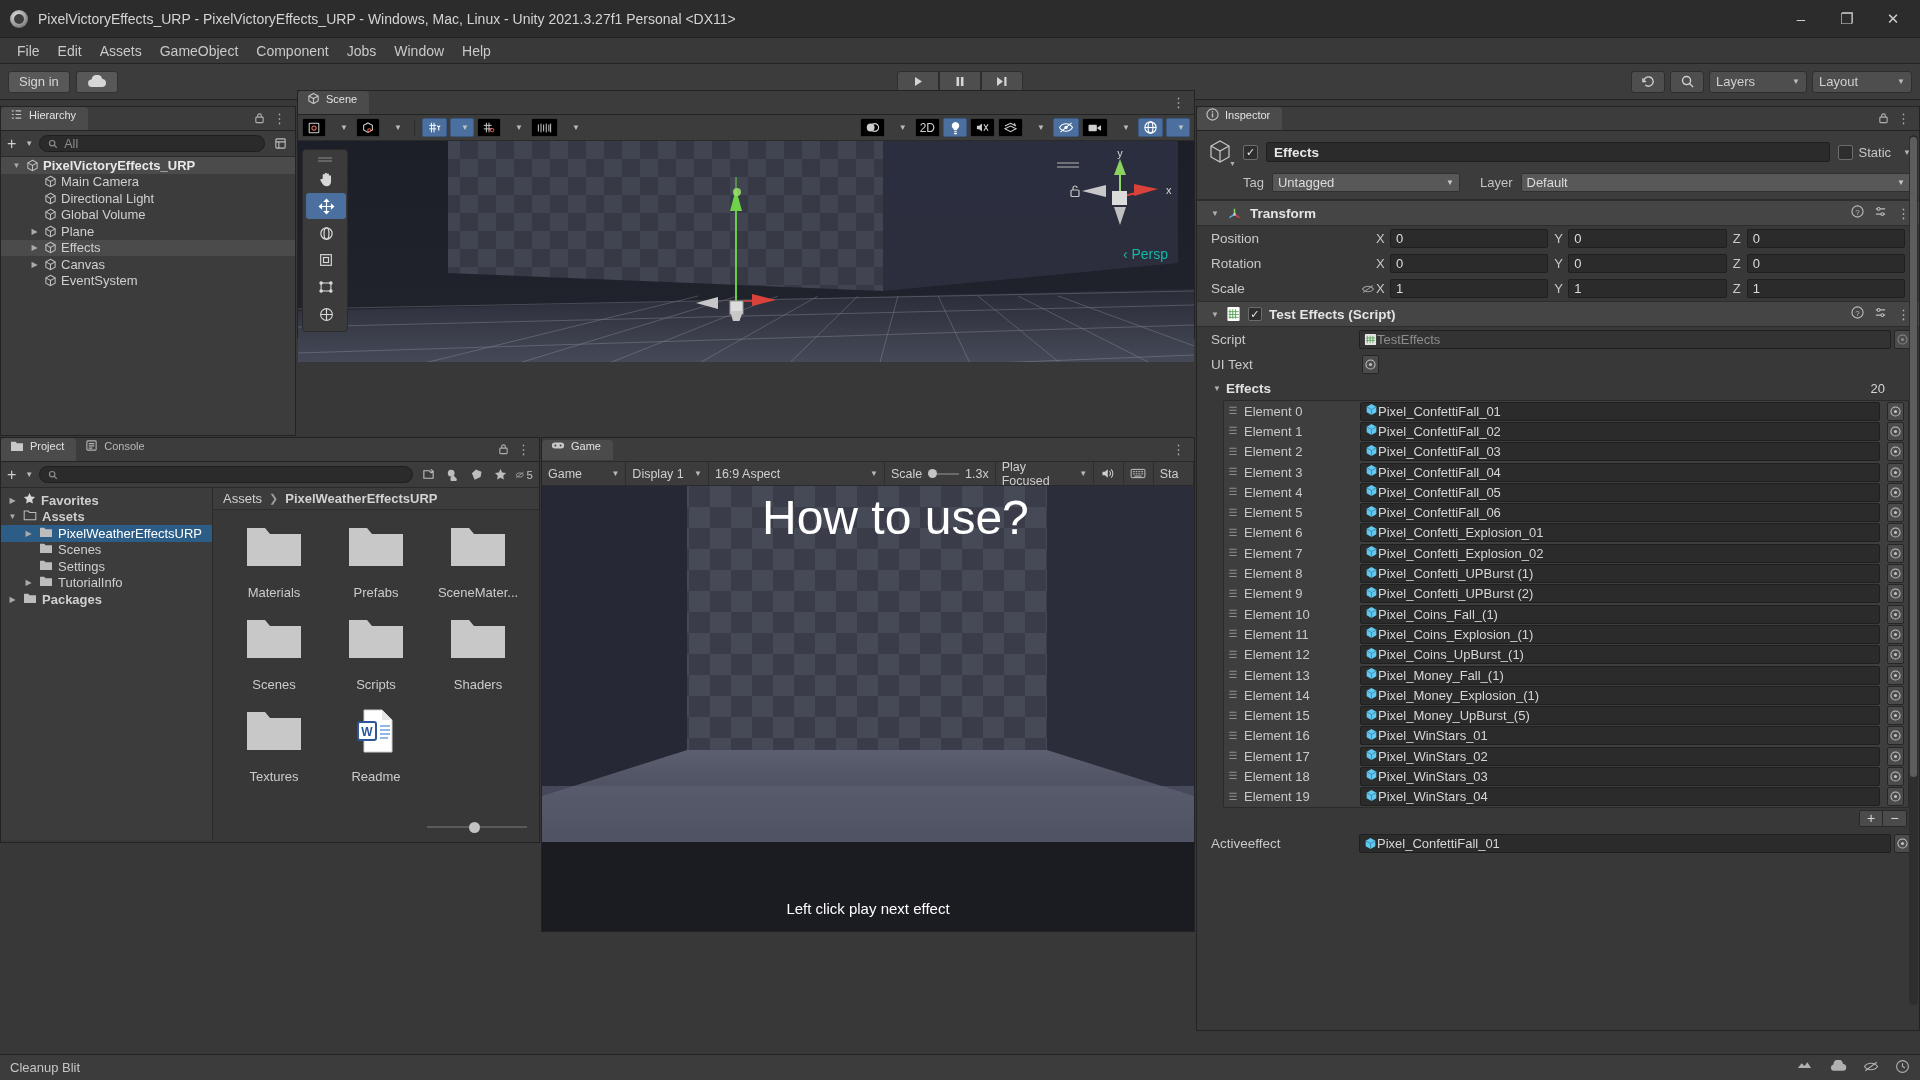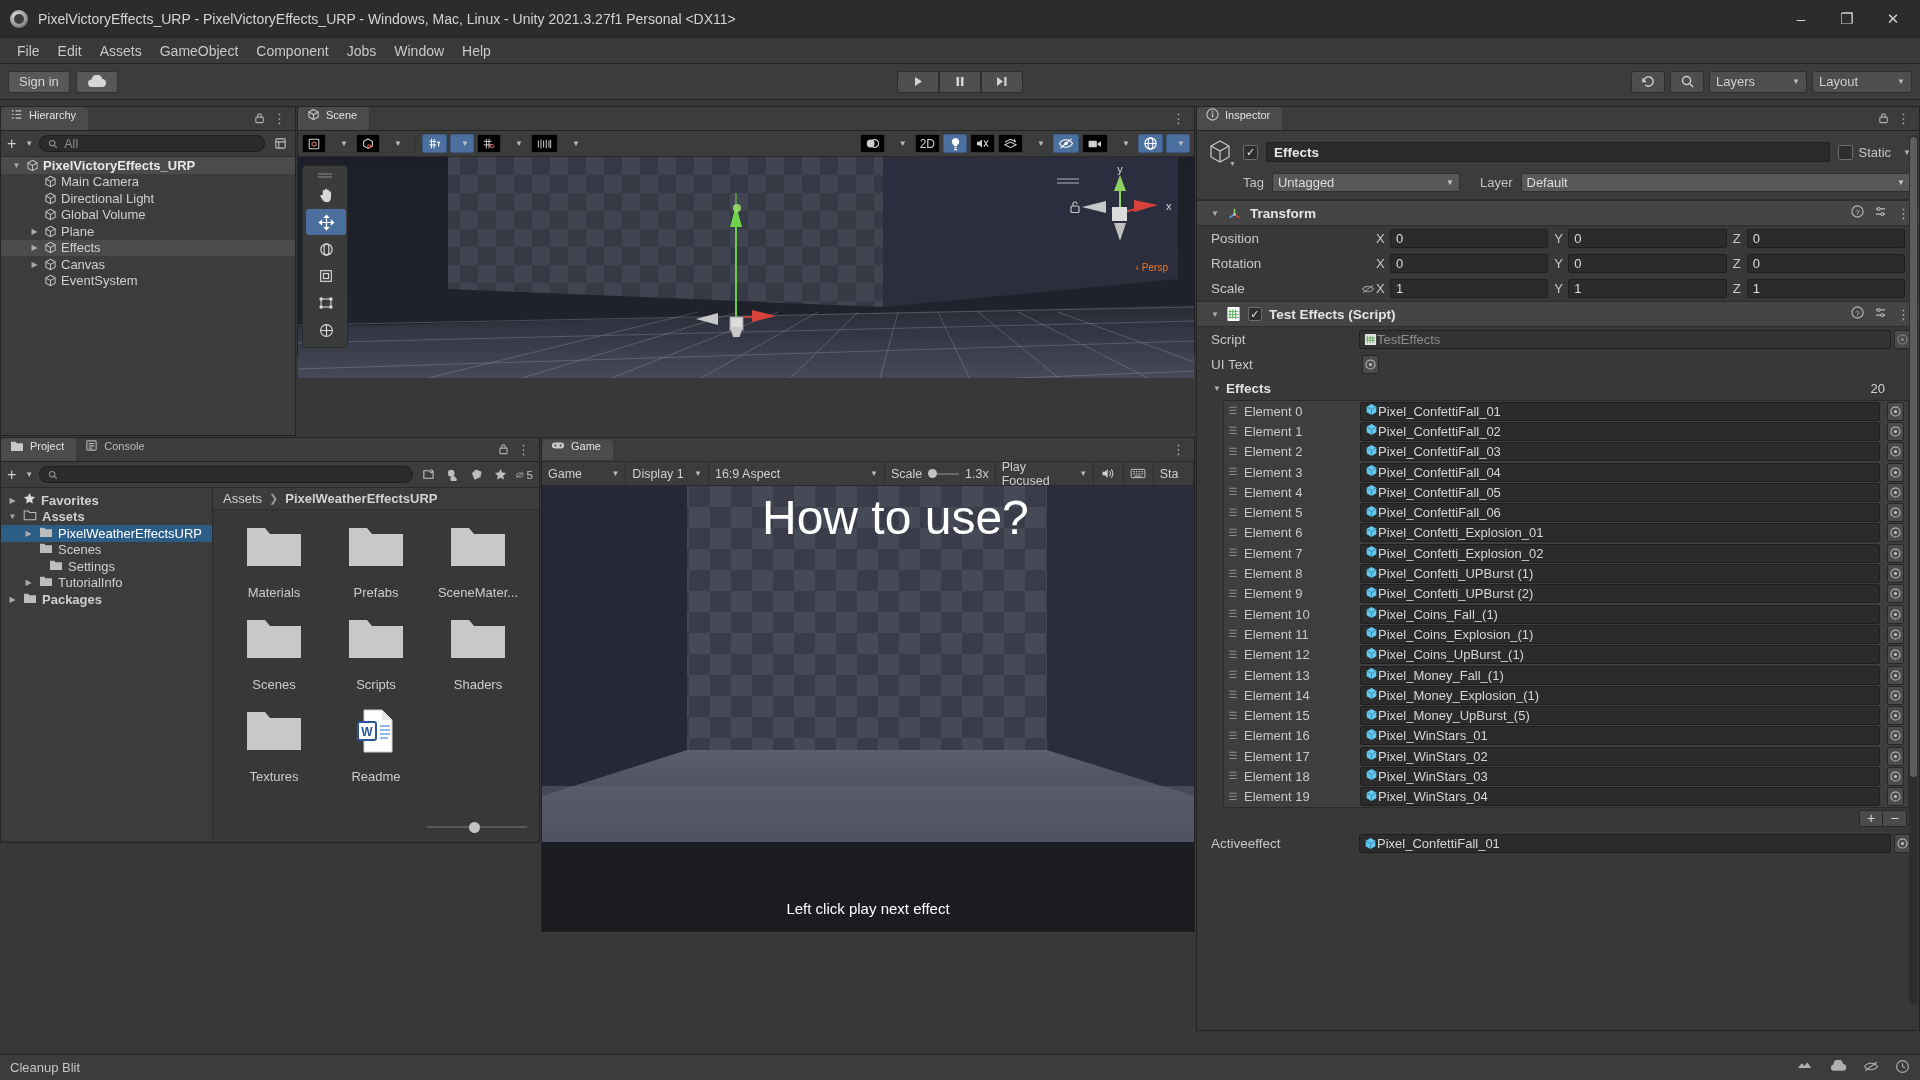--- a/index.html
+++ b/index.html
@@ -105,21 +105,21 @@
   .h-row {
     height: 16.5px; display: flex; align-items: center; font-size: 13px; color: #cfcfcf;
     padding-left: 6px; gap: 4px; white-space: nowrap;
   }
   .h-row.root { font-weight: bold; color: #e8e8e8; background: #4b4b4b; }
   .h-row.selected { background: #4b4b4b; }
   .tri { width: 11px; font-size: 8px; color: #aaa; text-align: center; flex: none; }
   .cube-ic { width: 13px; height: 13px; flex: none; }
 
   
-  #scene { left: 297px; top: 106px; width: 898px; height: 249px; }
+  #scene { left: 297px; top: 90px; width: 898px; height: 249px; }
   .s-toolbar {
     height: 26px; background: #3c3c3c; display: flex; align-items: center;
     padding: 0 4px; gap: 3px; border-bottom: 1px solid #2a2a2a; overflow: hidden;
   }
   .s-btn {
     height: 19px; min-width: 24px; background: #000000; border: 1px solid #343434; border-radius: 2px;
     display: flex; align-items: center; justify-content: center; color: #d0d0d0; font-size: 11px; padding: 0 4px;
   }
   .s-btn.on { background: #4b6f9e; border-color: #3a5a84; }
   .s-btn.flat { background: transparent; border-color: transparent; }
@@ -658,21 +658,21 @@
         <line x1="60" y1="46" x2="60" y2="18" stroke="#8fd96c" stroke-width="2"></line>
         <polygon points="60,8 66,24 54,24" fill="#8ed163"></polygon>
         <text x="60" y="6" fill="#d8d8d8" font-size="11" text-anchor="middle" font-family="Liberation Sans">y</text>
         <line x1="60" y1="46" x2="84" y2="40" stroke="#d9423b" stroke-width="2"></line>
         <polygon points="98,38 74,45 74,33" fill="#d9423b"></polygon>
         <text x="106" y="43" fill="#d8d8d8" font-size="11" font-family="Liberation Sans">x</text>
         <polygon points="22,40 46,46 46,34" fill="#c8c8c8"></polygon>
         <rect x="52" y="40" width="15" height="14" fill="#dcdcdc"></rect>
         <polygon points="60,74 54,56 66,56" fill="#c0c0c0"></polygon>
       </svg>
-      <div style="position:absolute;right:26px;top:105px;color:#f97316;font-size:10px">‹ Persp</div>
+      <div style="position:absolute;right:26px;top:105px;color:#14b8a6;font-size:14px">‹ Persp</div>
 
       <svg style="position:absolute;left:770px;top:42px" width="14" height="16" viewBox="0 0 14 16" fill="none" stroke="#c6c6c6" stroke-width="1.2">
         <rect x="3" y="7" width="8" height="6.5" rx="1"></rect>
           <path d="M5 7V5a2 2 0 0 1 4 0"></path>
       </svg>
 
       <svg style="position:absolute;left:757px;top:18px" width="26" height="12" viewBox="0 0 26 12" stroke="#b6b6b6" stroke-width="1">
           <path d="M2 4h22M2 8h22"></path>
         </svg>
     </div>
@@ -770,21 +770,21 @@
               </svg></span>
             <span style="">PixelWeatherEffectsURP</span>
           </div>
           <div class="p-row" style="padding-left: 22px;">
             <span class="tri"></span>
             <span><svg width="14" height="12" viewBox="0 0 15 13" fill="#bdbdbd">
                 <path d="M1 2h4.6L7 3.5h7V12H1z"></path>
               </svg></span>
             <span style="">Scenes</span>
           </div>
-          <div class="p-row" style="padding-left: 32px;">
+          <div class="p-row" style="padding-left: 22px;">
             <span class="tri"></span>
             <span><svg width="14" height="12" viewBox="0 0 15 13" fill="#bdbdbd">
                 <path d="M1 2h4.6L7 3.5h7V12H1z"></path>
               </svg></span>
             <span style="">Settings</span>
           </div>
           <div class="p-row" style="padding-left: 22px;">
             <span class="tri">▶</span>
             <span><svg width="14" height="12" viewBox="0 0 15 13" fill="#bdbdbd">
                 <path d="M1 2h4.6L7 3.5h7V12H1z"></path>

